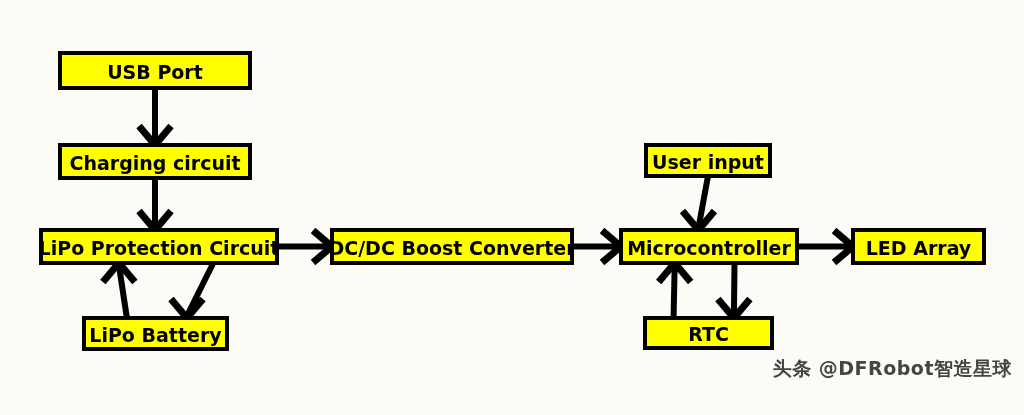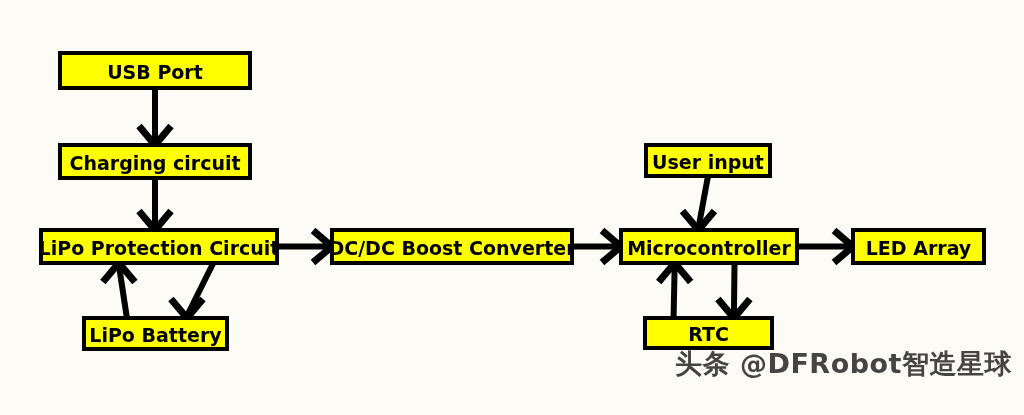--- a/index.html
+++ b/index.html
@@ -45,21 +45,21 @@
     stroke: #000000;
     stroke-width: 7;
     stroke-linecap: butt;
     stroke-linejoin: miter;
   }
   .watermark {
     position: absolute;
     right: 12px;
     bottom: 8px;
     font-family: "DejaVu Sans", sans-serif;
-    font-size: 27px;
+    font-size: 19px;
     font-weight: bold;
     color: #2b2b2b;
     opacity: 0.88;
     letter-spacing: 0.5px;
     white-space: pre;
   }
 </style>
 </head>
 <body>
 

